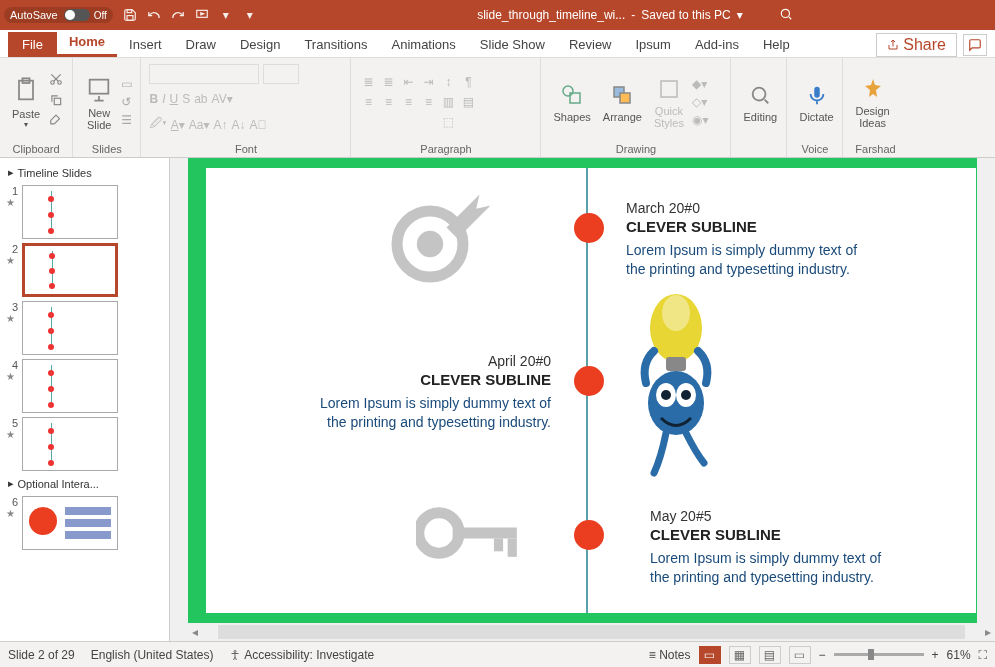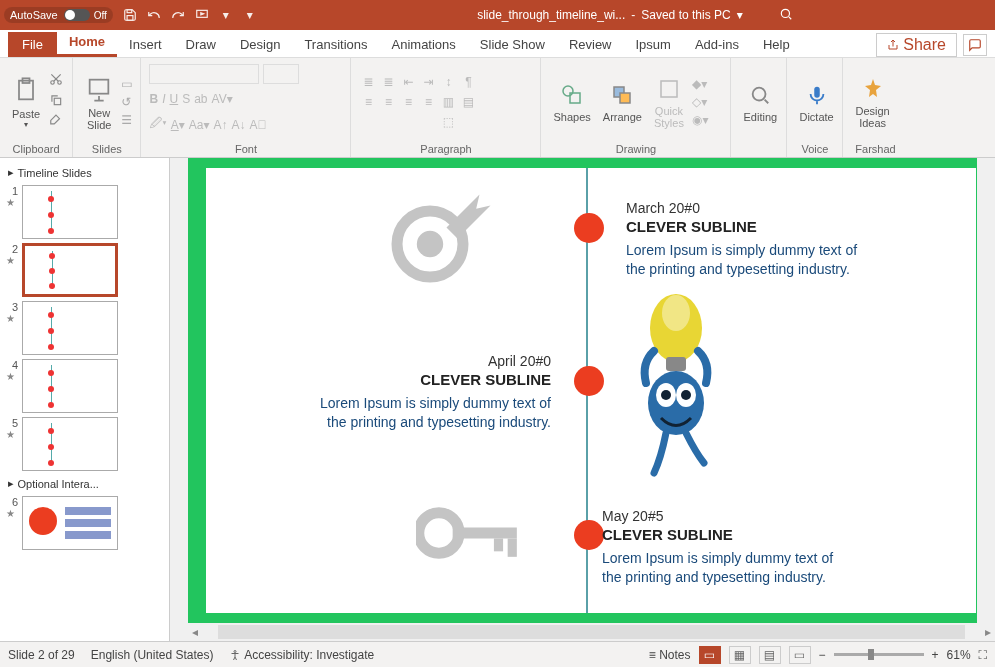--- a/index.html
+++ b/index.html
@@ -457,21 +457,21 @@
 
       <div class="tl-icon" style="left:210px;top:330px">
         <svg width="110" height="70" viewBox="0 0 120 60" fill="#c4c4c4">
             <circle cx="25" cy="30" r="22" fill="none" stroke="#c4c4c4" stroke-width="12"></circle>
             <rect x="40" y="24" width="70" height="12"></rect>
             <rect x="85" y="36" width="10" height="14"></rect>
             <rect x="100" y="36" width="10" height="20"></rect>
           </svg>
       </div>
       <div class="tl-dot" style="top:352px"></div>
-      <div class="tl-text" style="left:396px;top:340px">
+      <div class="tl-text" style="left:444px;top:340px">
         <div class="tl-date">May 20#5</div>
         <div class="tl-sub">CLEVER SUBLINE</div>
         <div class="tl-body">Lorem Ipsum is simply dummy text of the printing and typesetting industry.</div>
       </div>
     </div>
     <div class="vscroll"></div>
     <div class="hscroll">
       <span style="padding:0 4px;color:#888">◂</span>
       <div class="track"></div>
       <span style="padding:0 4px;color:#888">▸</span>

